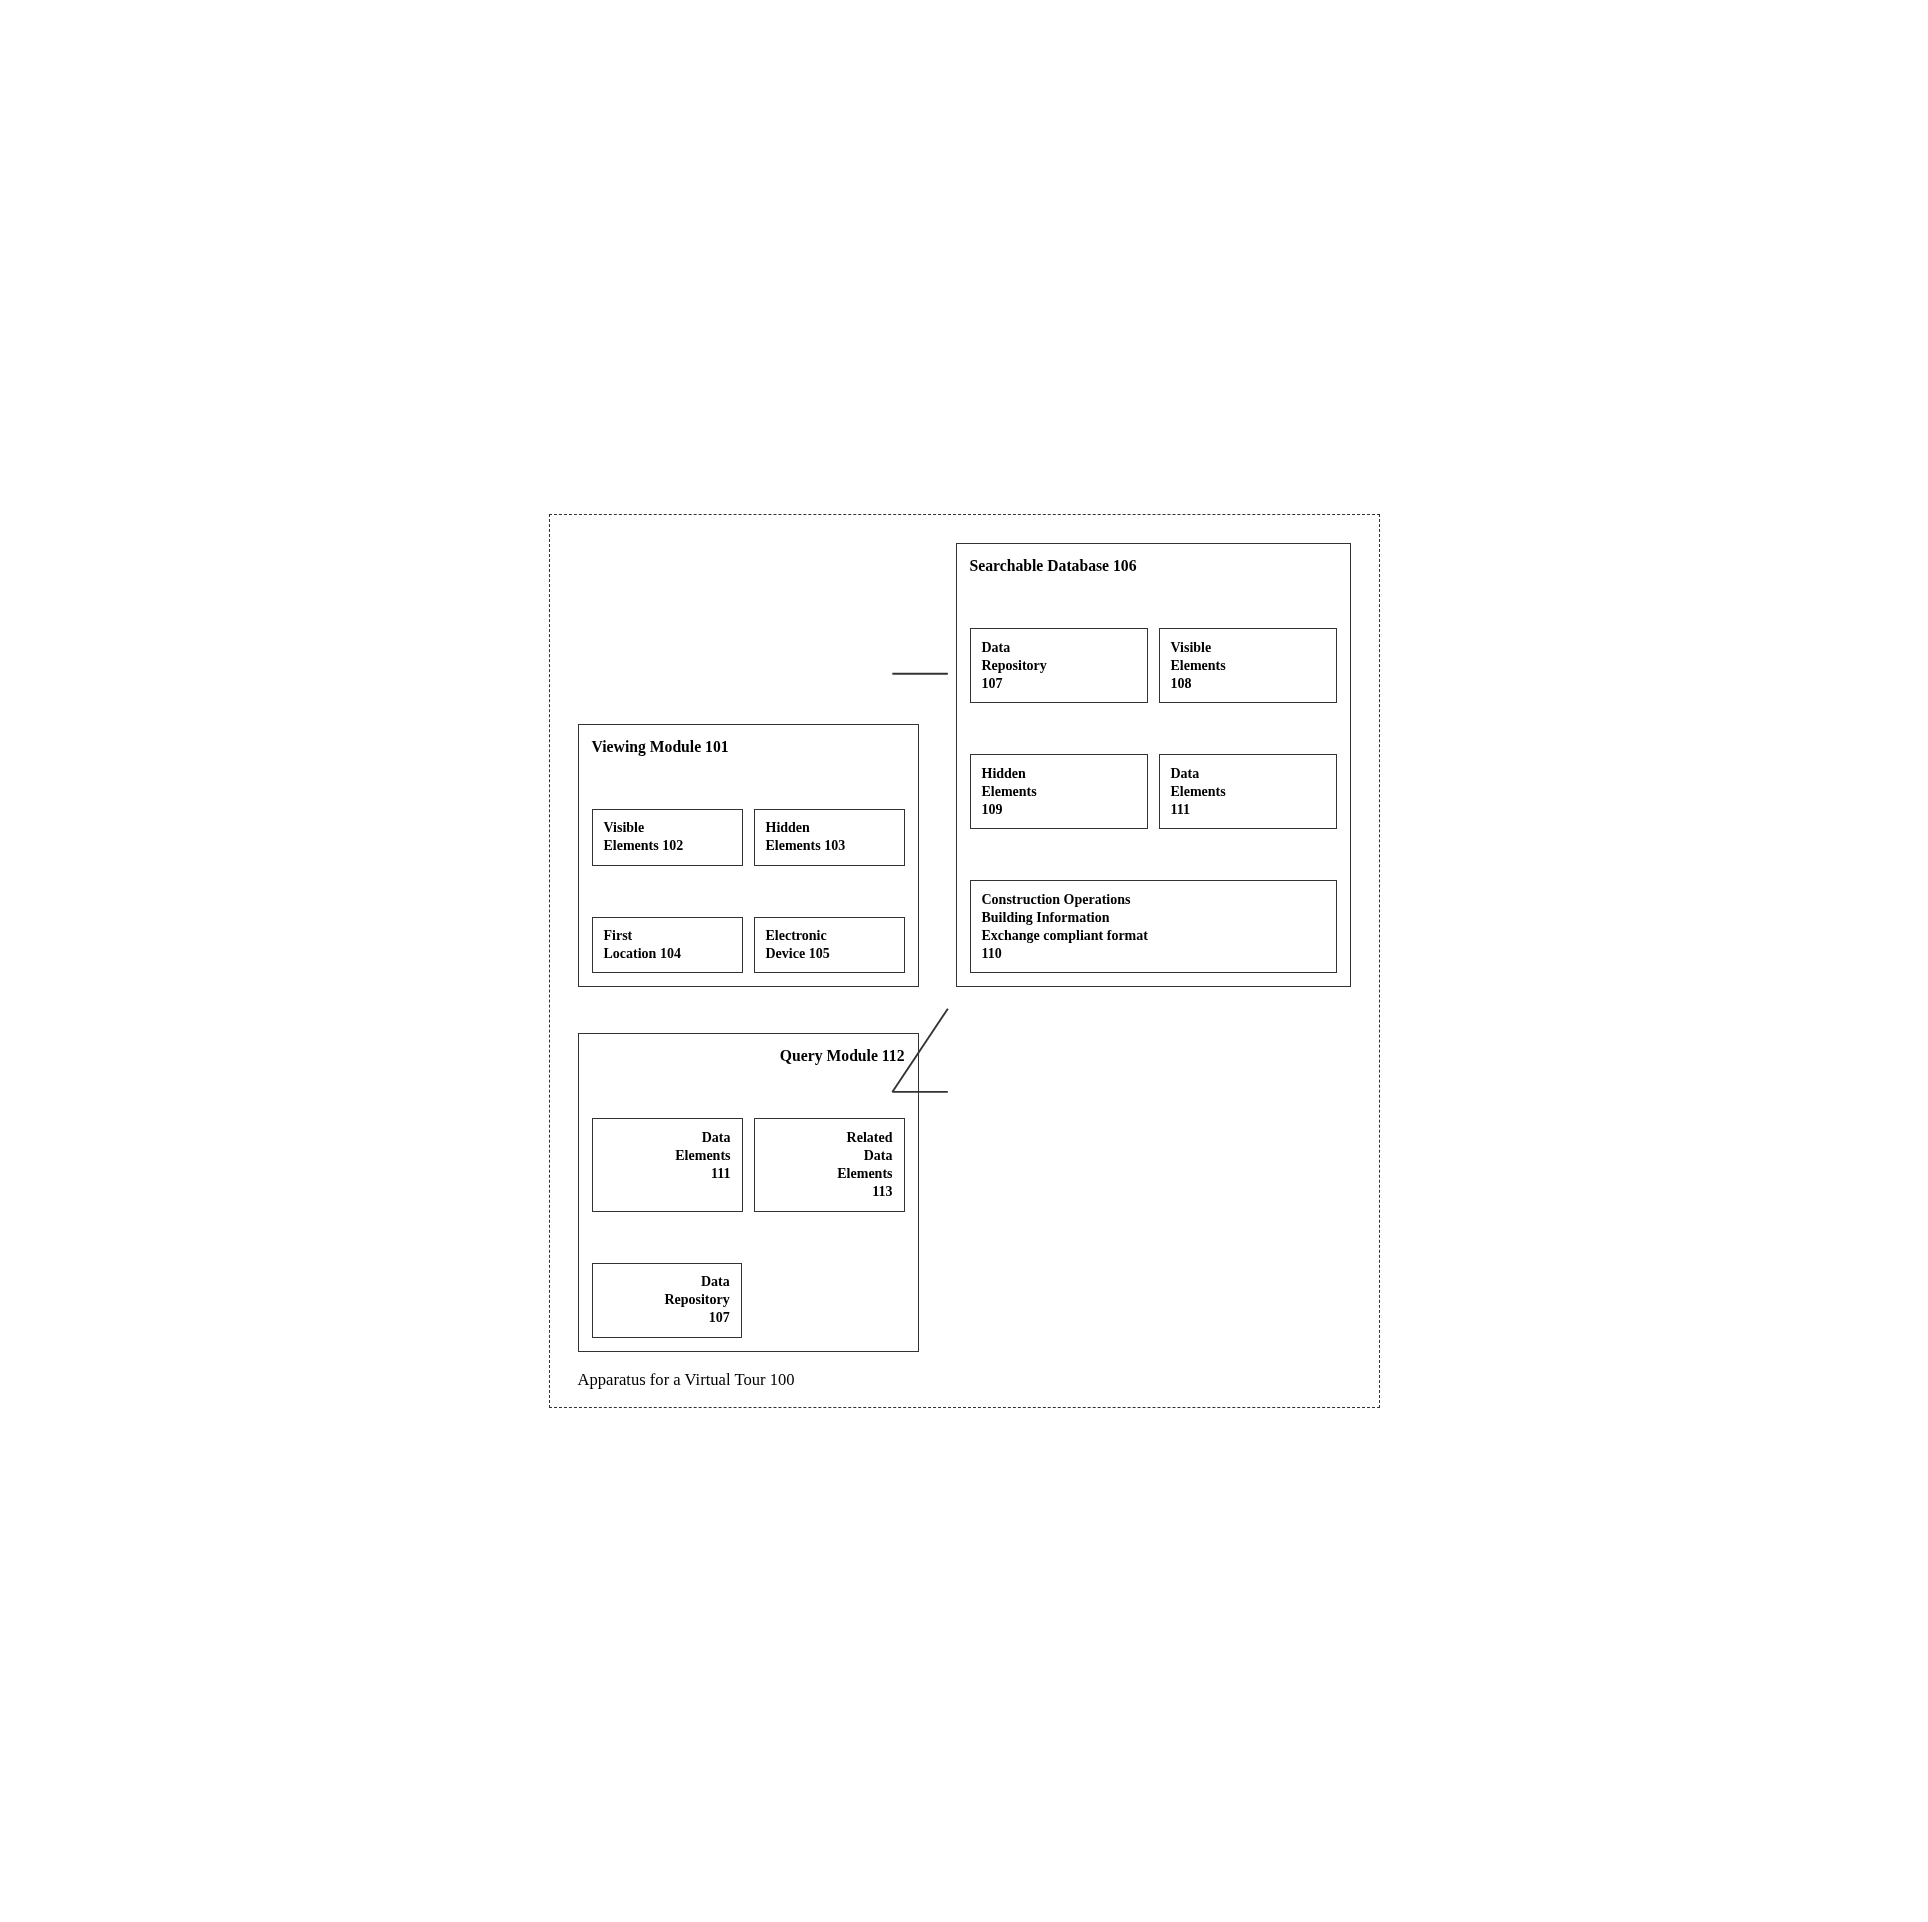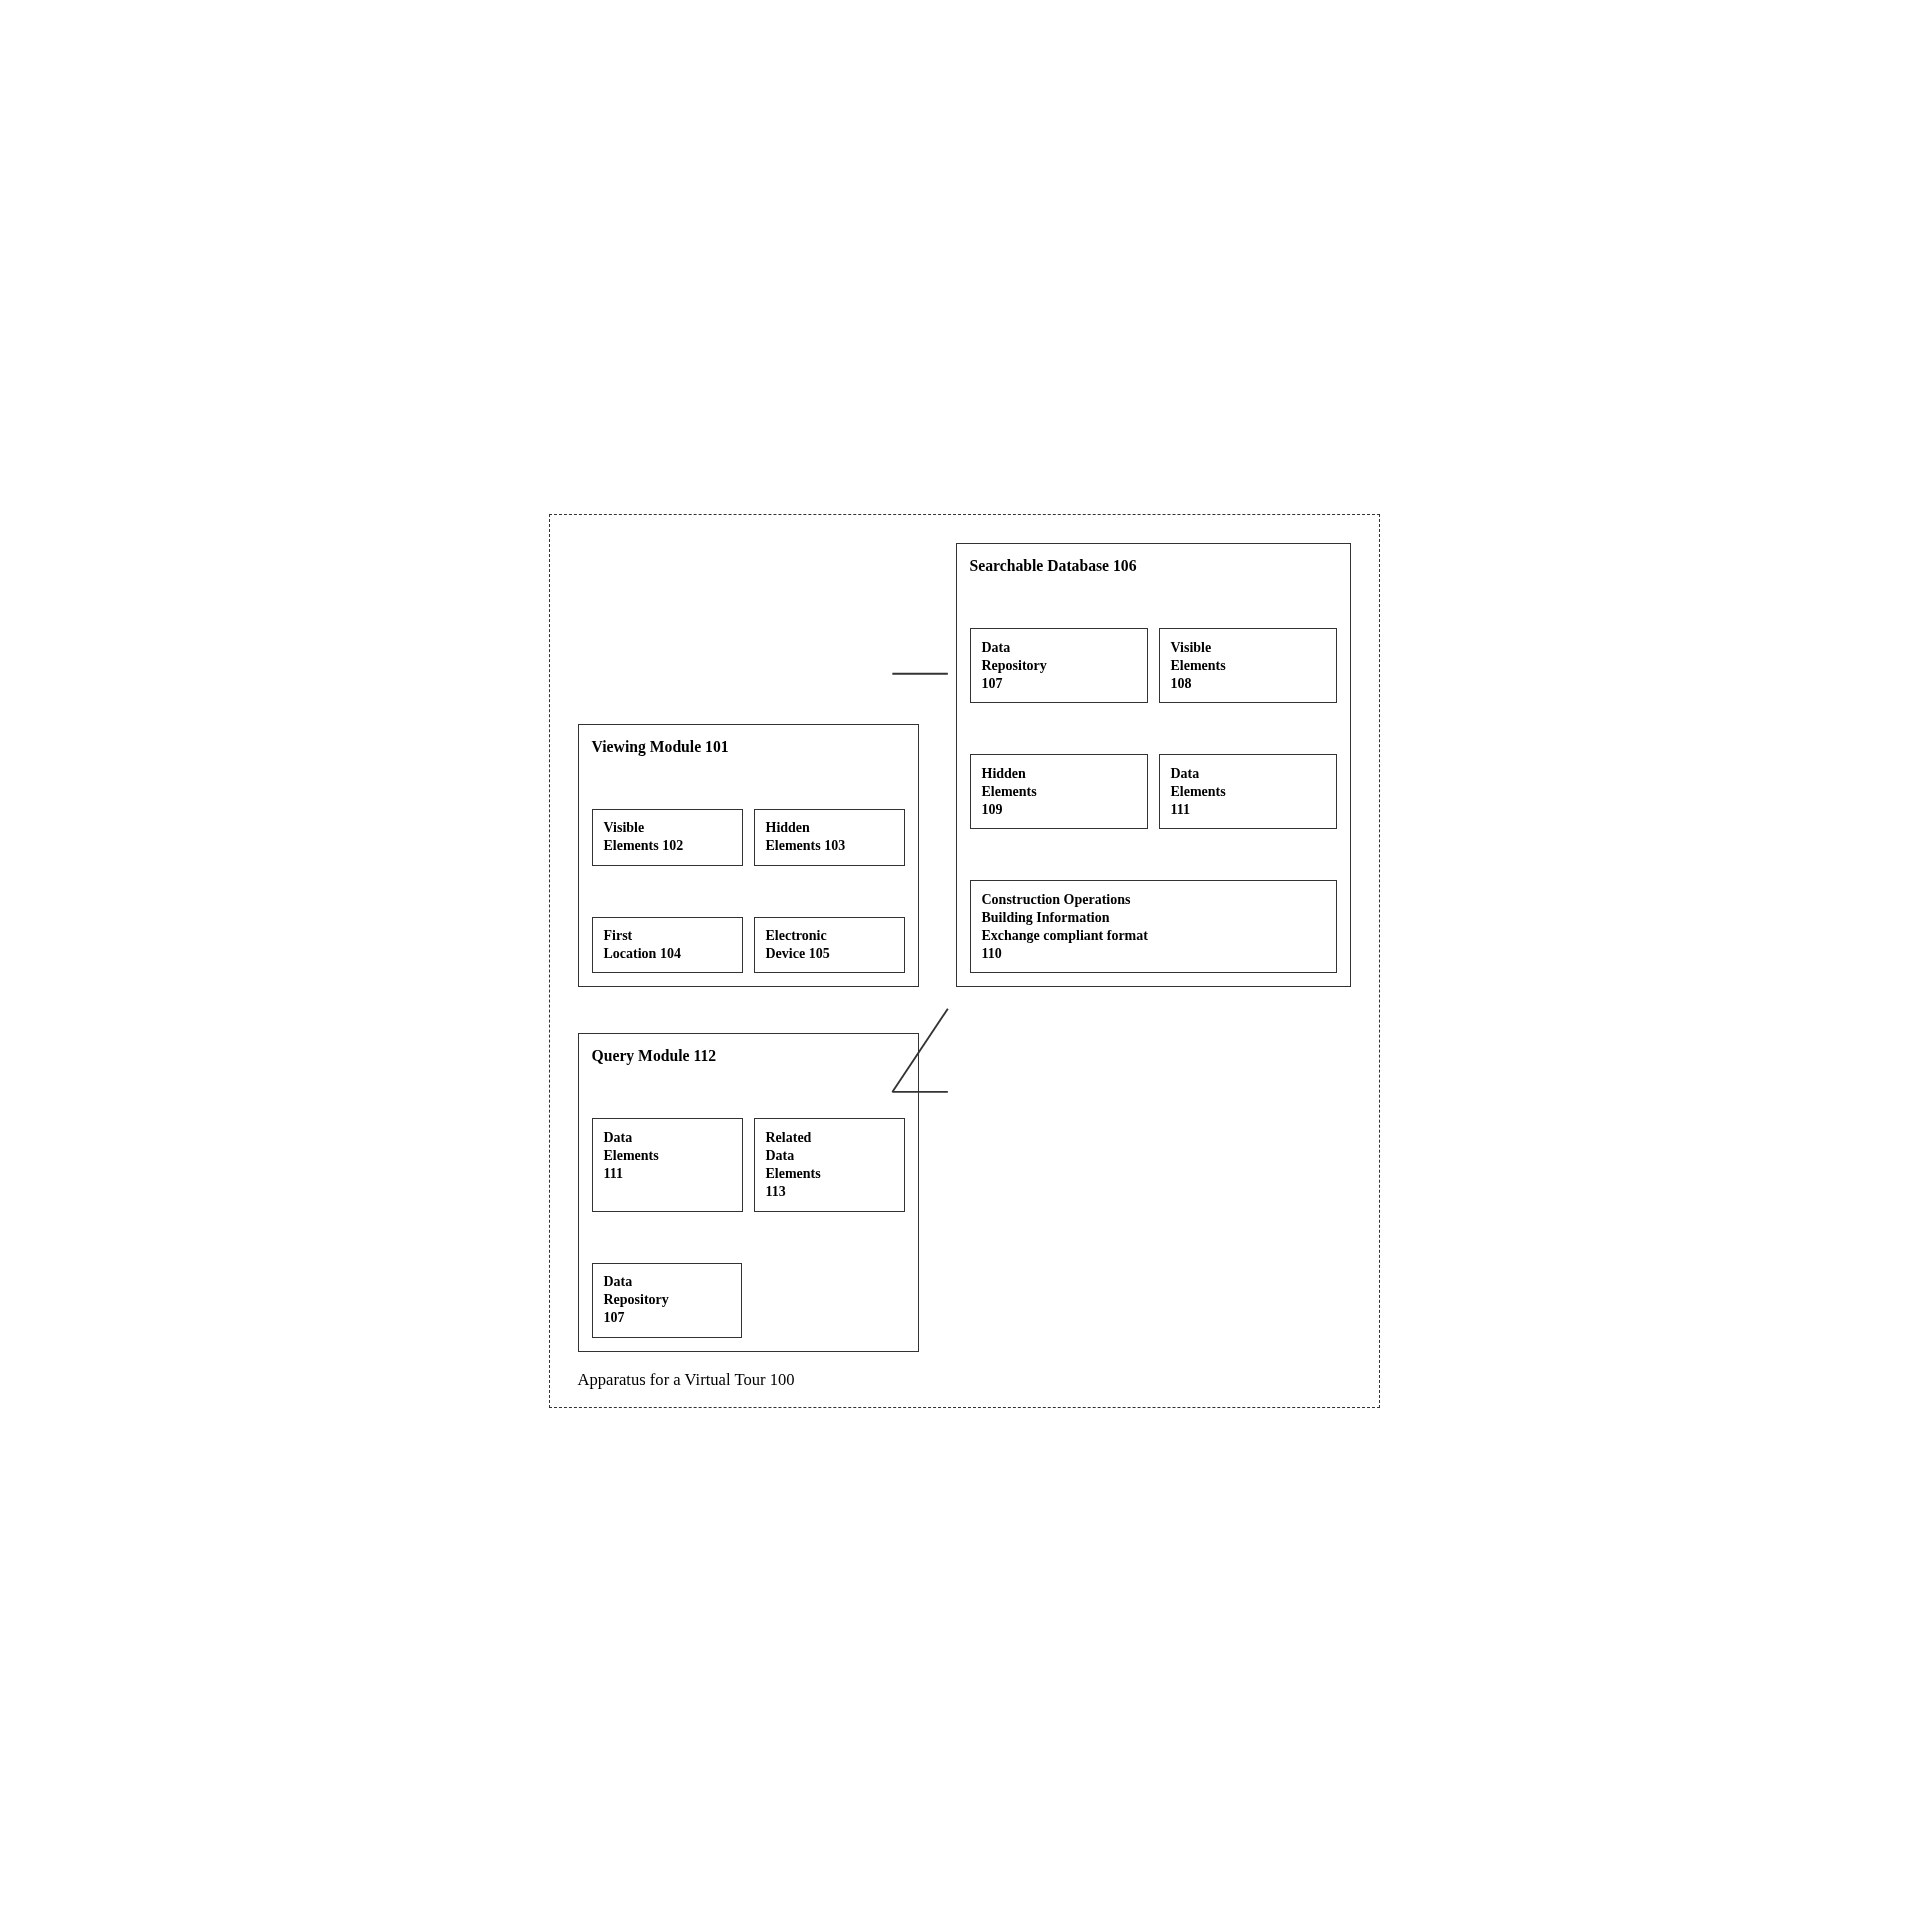--- a/index.html
+++ b/index.html
@@ -94,20 +94,21 @@
     }
 
     .cobime-box {
       grid-column: 1 / -1;
     }
 
     
     .query-module {
       width: 341px;
       flex-shrink: 0;
+      text-align: right;
     }
 
     
     svg.connectors {
       position: absolute;
       top: 0;
       left: 0;
       width: 100%;
       height: 100%;
       pointer-events: none;

